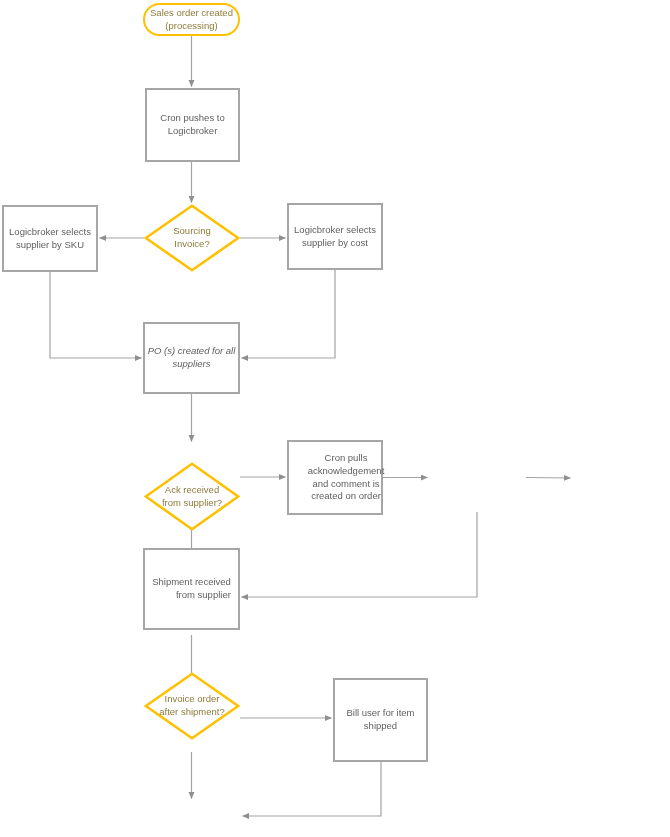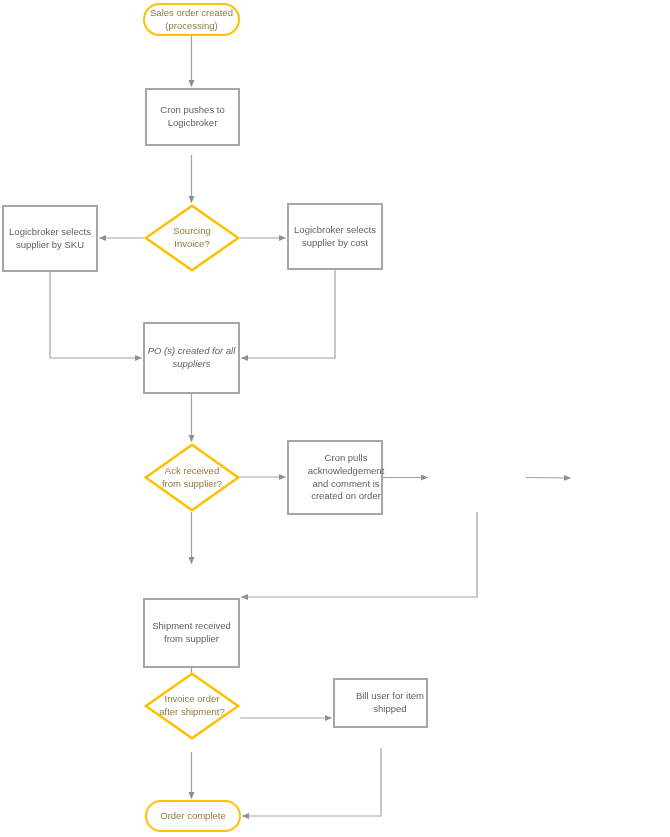--- a/index.html
+++ b/index.html
@@ -51,25 +51,22 @@
       <polyline points="191.5,752 191.5,798.5" marker-end="url(#arw)"></polyline>
     </g>
   </svg>
 
   <div class="node stadium" style="left:143px;top:3px;width:97px;height:33px;">
     <span>Sales order created
 (processing)</span>
   </div>
 
 
-  <div class="node stadium" style="left:145px;top:800px;width:96px;height:32px;">
-    <span>Order complete</span>
-  </div>
 
-  <div class="node rect" style="left:145px;top:88px;width:95px;height:58px;">
+  <div class="node rect" style="left:145px;top:88px;width:95px;height:74px;">
     <span>Cron pushes to
 Logicbroker</span>
   </div>
 
   <div class="node rect" style="left:2px;top:205px;width:96px;height:67px;">
     <span>Logicbroker selects
 supplier by SKU</span>
   </div>
 
   <div class="node rect" style="left:287px;top:203px;width:96px;height:67px;">
@@ -82,39 +79,39 @@
 suppliers</span>
   </div>
 
   <div class="node rect" style="left:287px;top:440px;width:96px;height:75px;padding-left:24px;">
     <span>Cron pulls
 acknowledgement
 and comment is
 created on order</span>
   </div>
 
-  <div class="node rect" style="left:143px;top:598px;width:97px;height:70px;">
+  <div class="node rect" style="left:143px;top:548px;width:97px;height:82px;text-align:right;">
     <span>Shipment received
 from supplier</span>
   </div>
 
-  <div class="node rect" style="left:333px;top:678px;width:95px;height:50px;justify-content:flex-end;">
+  <div class="node rect" style="left:333px;top:678px;width:95px;height:84px;">
     <span>Bill user for item
 shipped</span>
   </div>
 
   <div class="node diamond" style="left:144px;top:204px;width:96px;height:68px;">
     <svg viewBox="0 0 96 68">
       <polygon points="48,1.8 94.2,34 48,66.2 1.8,34" fill="#ffffff" stroke="#FFC000" stroke-width="2.6"></polygon>
     </svg>
     <span class="dlabel">Sourcing
 Invoice?</span>
   </div>
 
-  <div class="node diamond" style="left:144px;top:443px;width:96px;height:69px;align-items:center;">
+  <div class="node diamond" style="left:144px;top:462px;width:96px;height:69px;align-items:center;">
     <svg viewBox="0 0 96 69">
       <polygon points="48,1.8 94.2,34.5 48,67.2 1.8,34.5" fill="#ffffff" stroke="#FFC000" stroke-width="2.6"></polygon>
     </svg>
     <span class="dlabel">Ack received
 from supplier?</span>
   </div>
 
 
   <div class="node diamond" style="left:144px;top:672px;width:96px;height:68px;">
     <svg viewBox="0 0 96 68">

